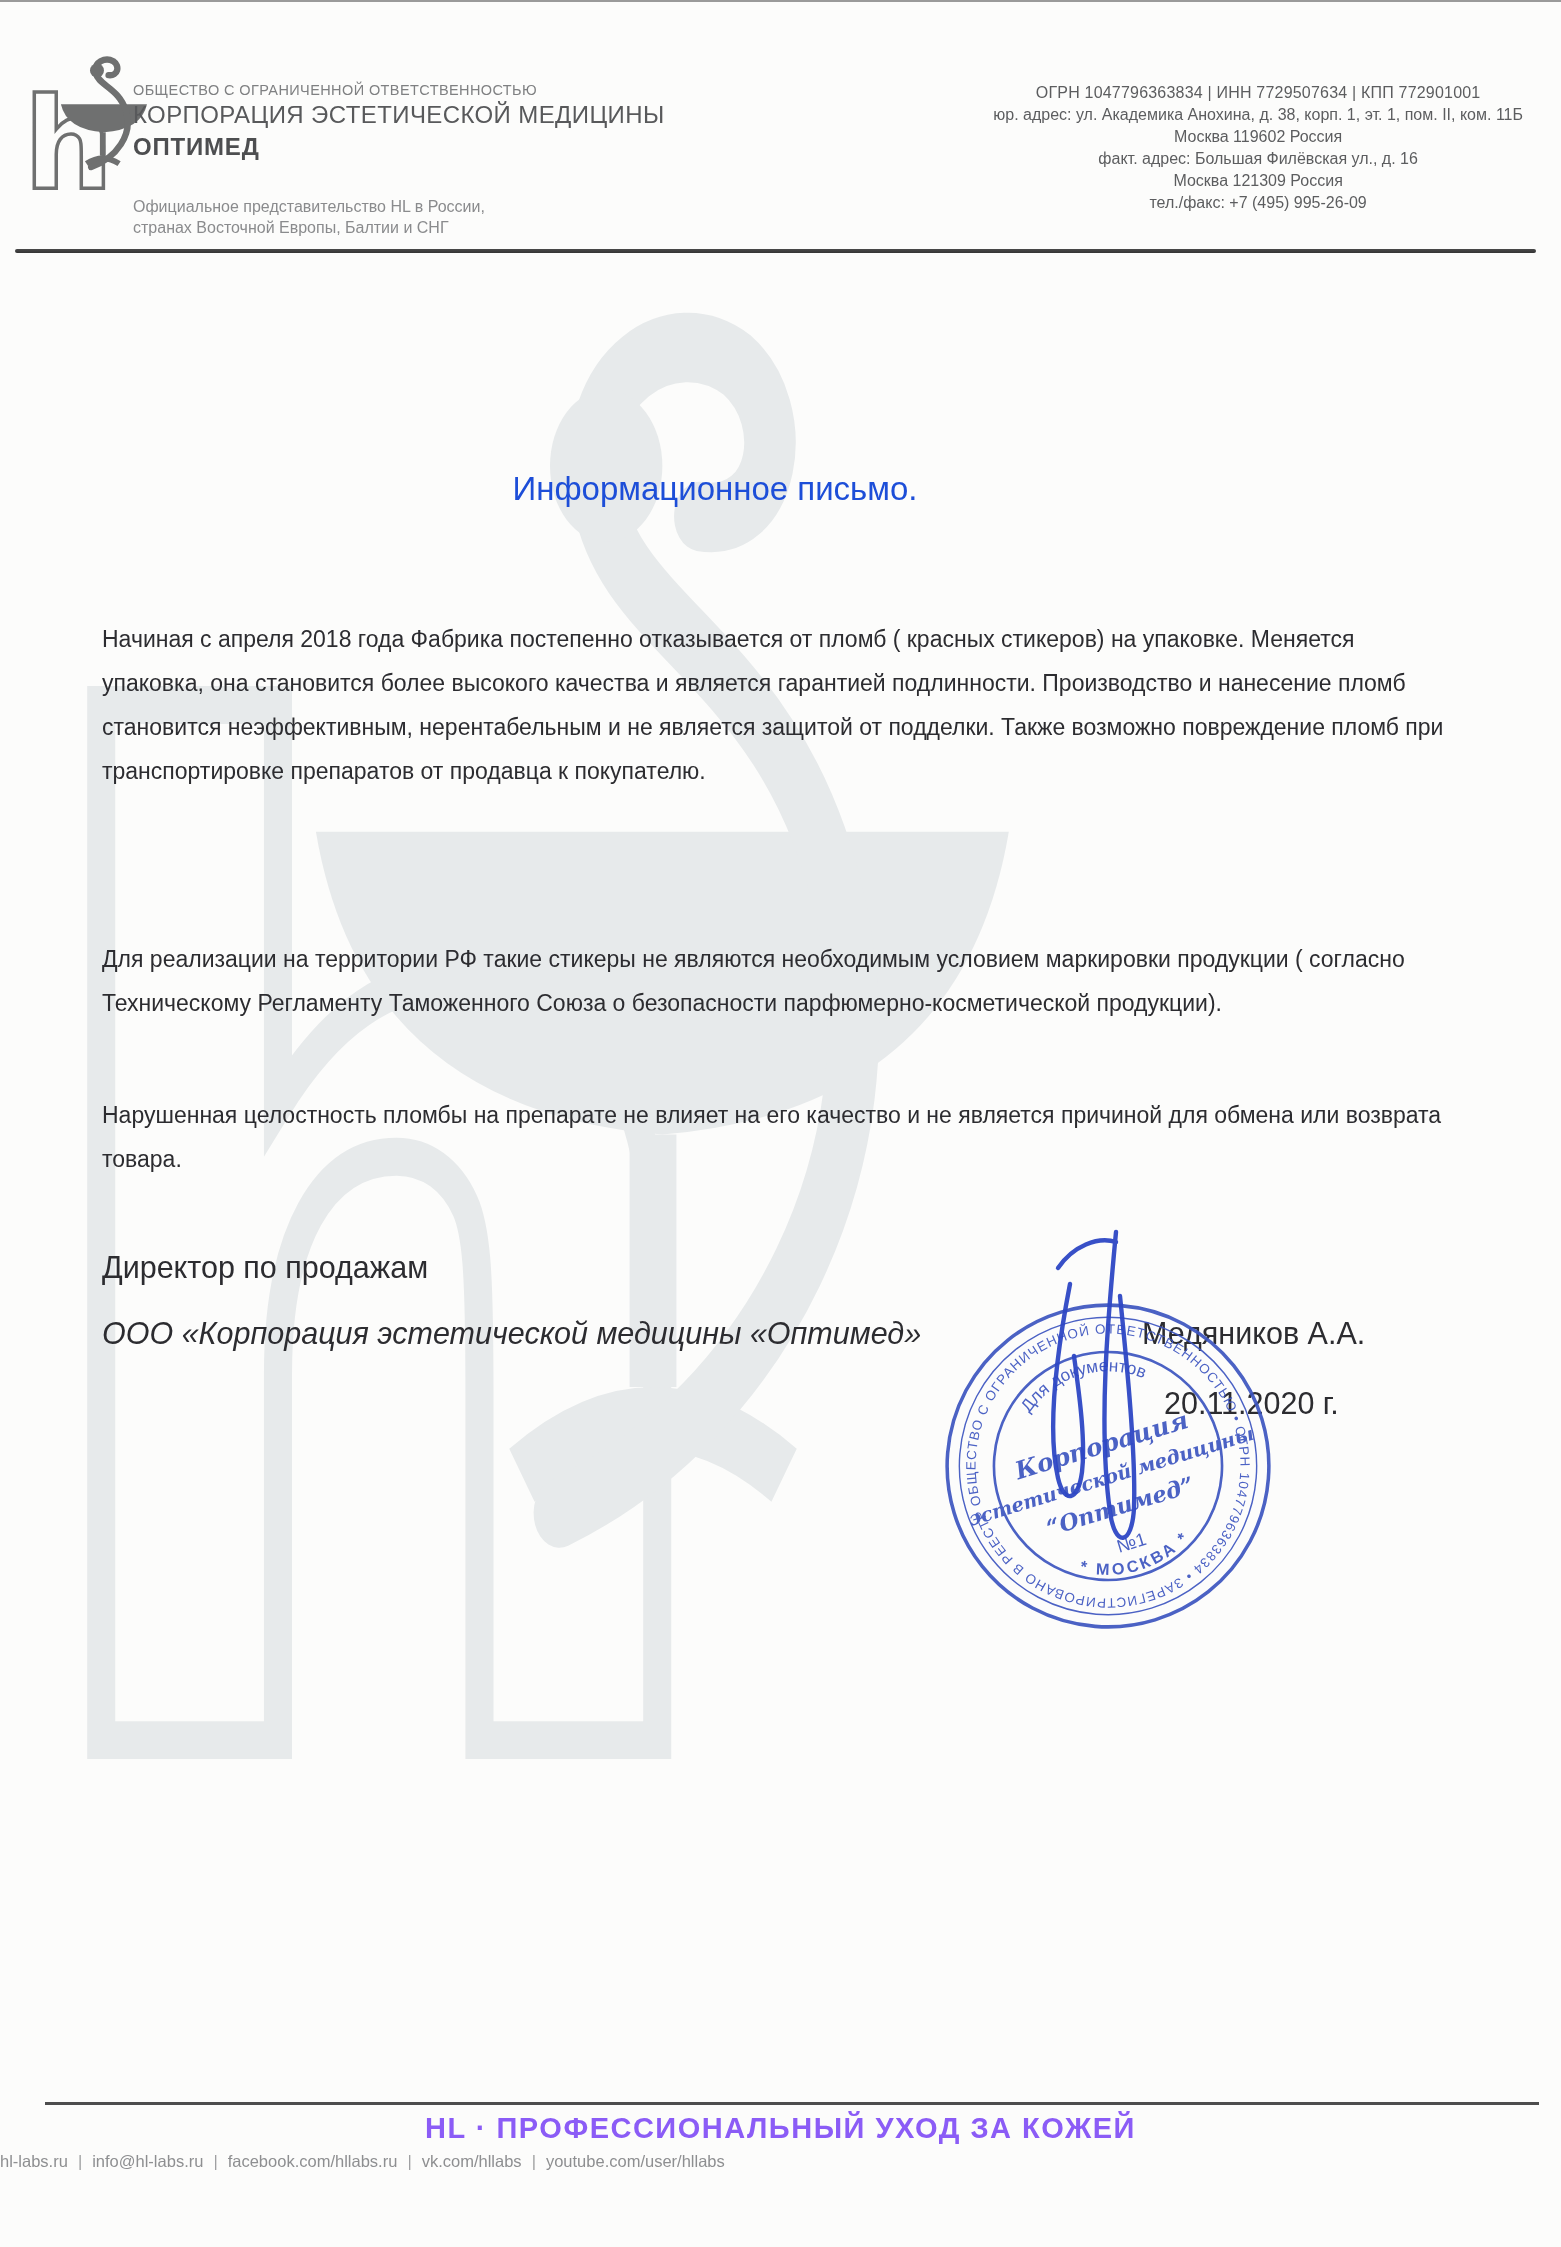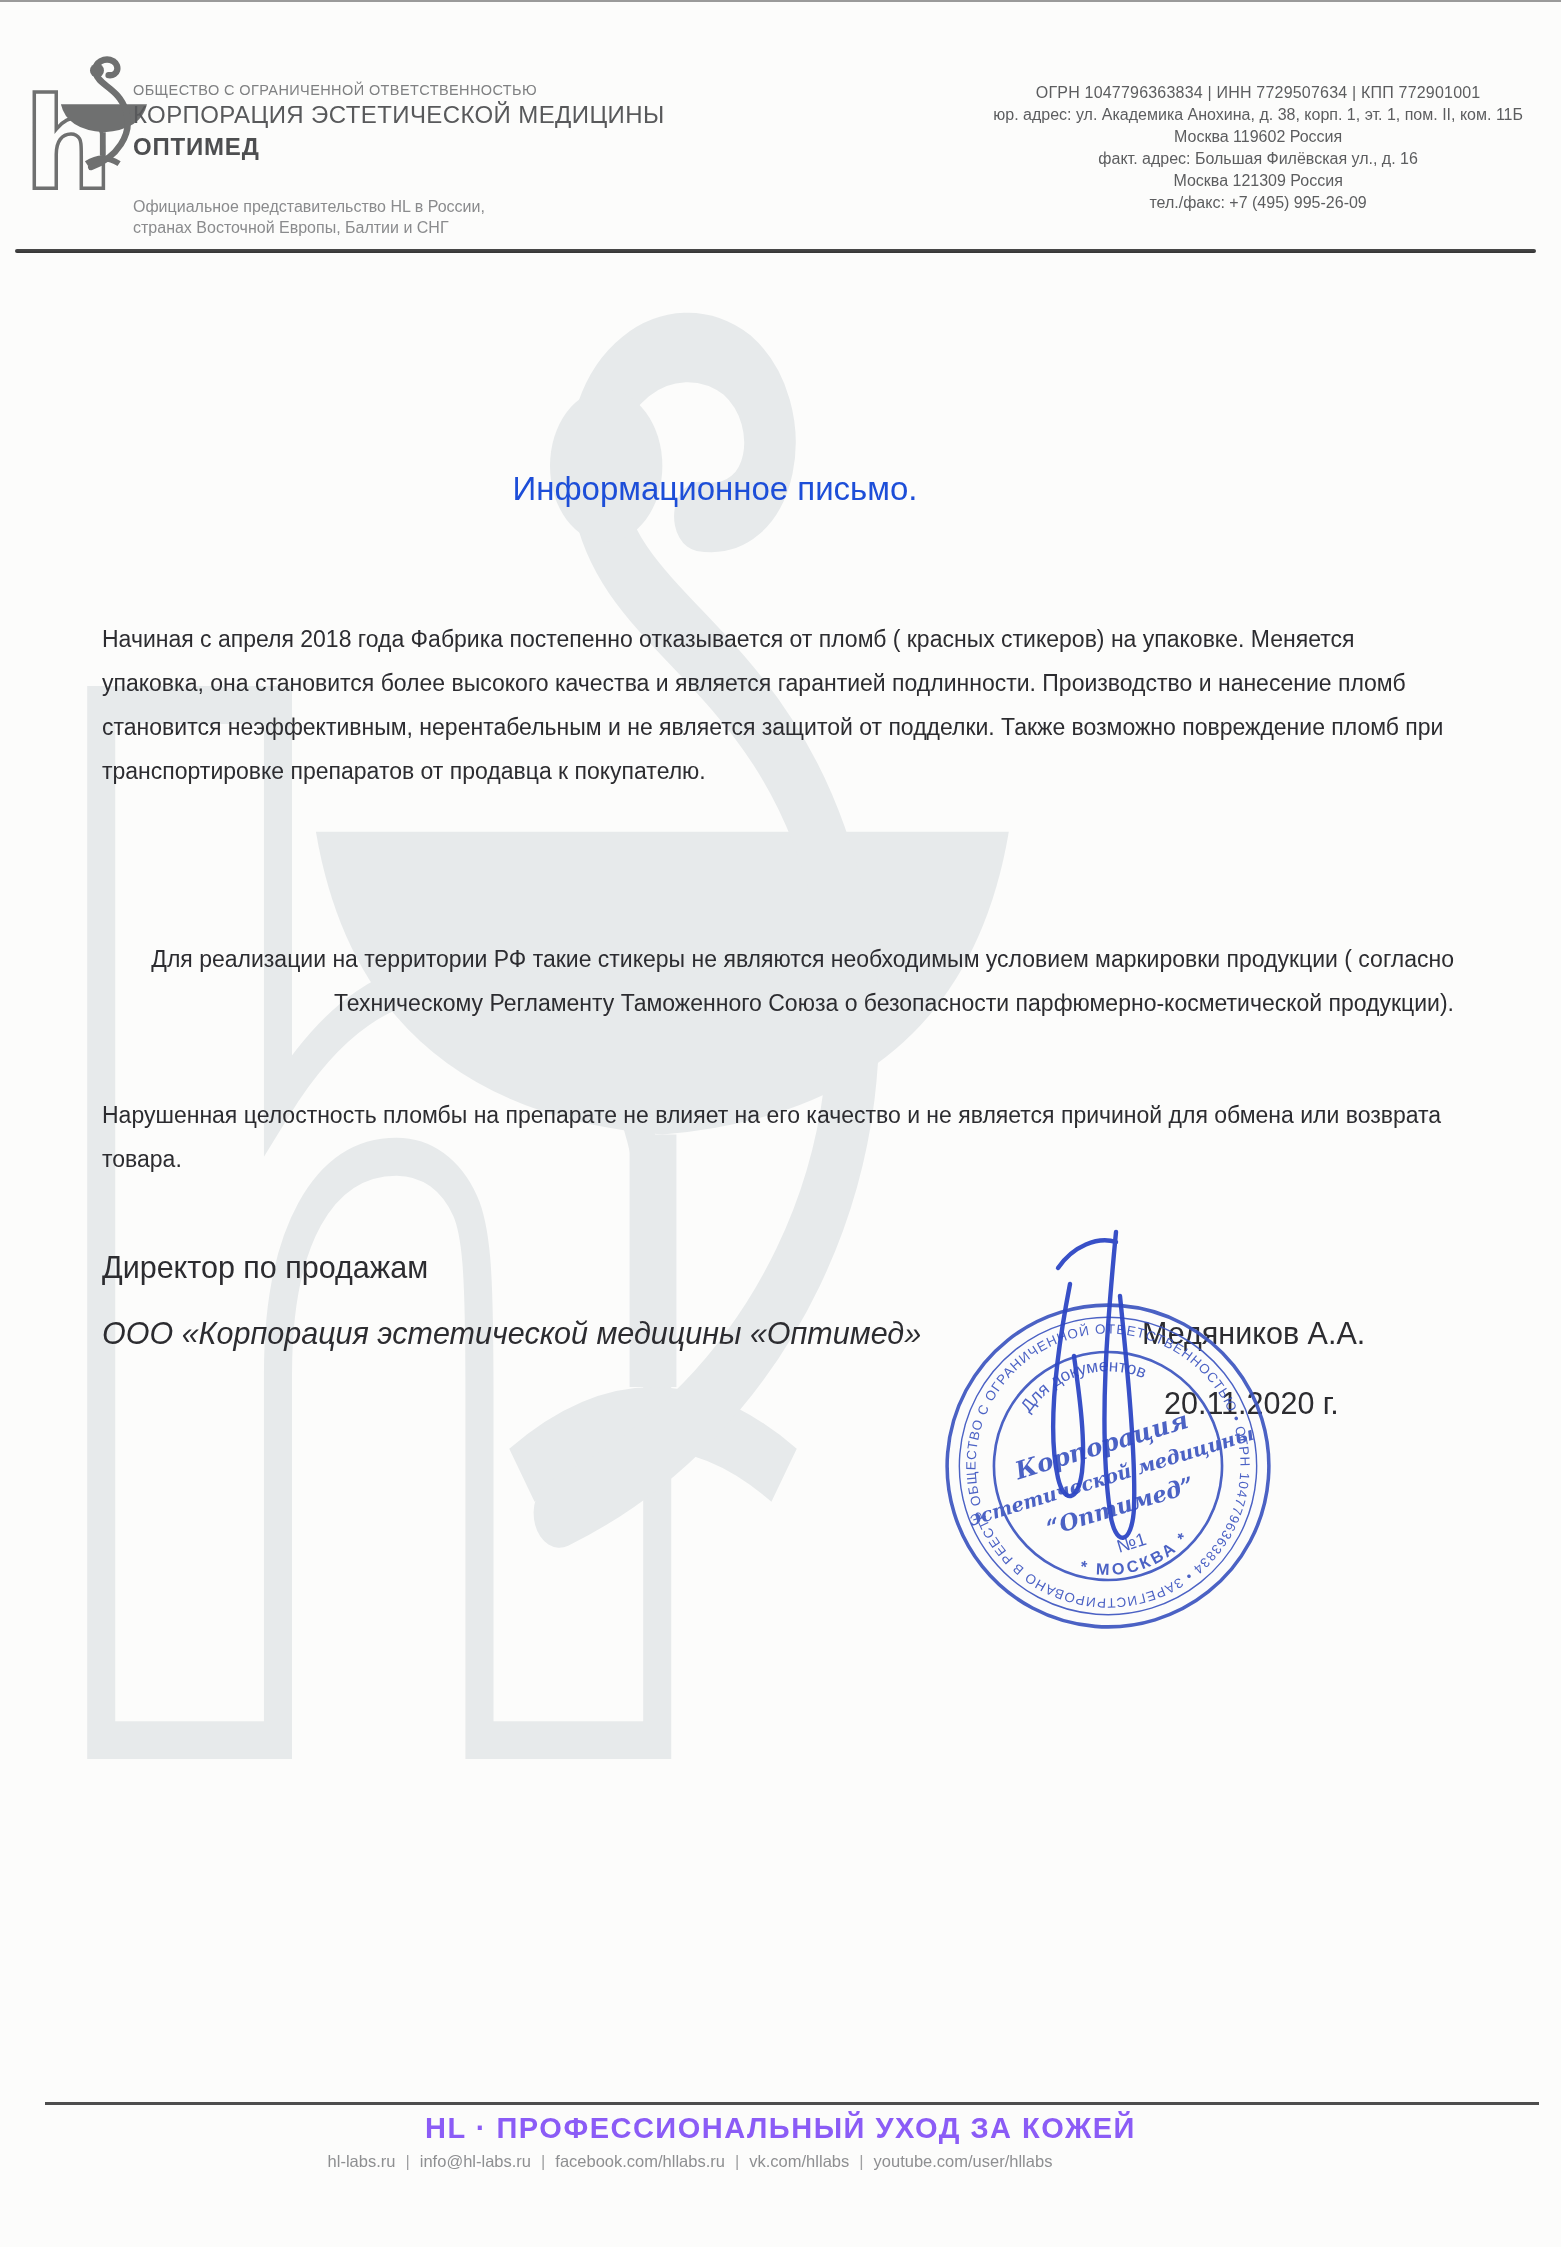--- a/index.html
+++ b/index.html
@@ -21,38 +21,38 @@
   .head-right .reg{letter-spacing:.2px;}
   .rule-top{position:absolute;left:15px;top:247px;width:1521px;height:4px;
     background:linear-gradient(#4a4a4a,#343434);border-radius:2px;}
   
   .watermark{position:absolute;left:35px;top:300px;width:1030px;height:1640px;color:#e7eaeb;pointer-events:none;}
   
   .title{position:absolute;left:0;top:468px;width:1430px;text-align:center;
     font-size:33px;color:#1d4ed8;}
   .para{position:absolute;left:102px;width:1352px;font-size:23px;line-height:44px;color:#2c2c30;}
   .p1{top:592px;}
-  .p2{top:912px;text-align:right;}
+  .p2{top:912px;}
   .p3{top:1068px;}
   .sig-line{position:absolute;left:102px;font-size:30.5px;color:#2c2c30;}
   .sig-director{top:1248px;}
   .sig-company{top:1314px;font-style:italic;}
   .sig-name{position:absolute;left:1142px;top:1314px;font-size:30.5px;color:#2c2c30;}
   .sig-date{position:absolute;left:1164px;top:1384px;font-size:30.5px;color:#2c2c30;}
   
   .stamp{position:absolute;left:940px;top:1296px;width:336px;height:336px;
     transform:rotate(-17deg);opacity:.92;}
   .stamp text{fill:#3d55c0;}
   .autograph{position:absolute;left:1026px;top:1222px;width:120px;height:350px;}
   
   .rule-bottom{position:absolute;left:45px;top:2100px;width:1494px;height:3px;background:#4d4d4d;}
   .foot-tag{position:absolute;left:0;top:2110px;width:1561px;text-align:center;
     font-size:29px;font-weight:bold;color:#8b5cf6;letter-spacing:1.5px;}
-  .foot-links{position:absolute;left:0;top:2150px;width:1320px;text-align:center;
-    font-size:16.5px;color:#8e8f91;padding-left:30px;}
+  .foot-links{position:absolute;left:0;top:2150px;width:1320px;text-align:left;
+    font-size:16.5px;color:#8e8f91;}
   .foot-links .div{margin:0 10px;color:#9fa0a2;}
 </style>
 </head>
 <body>
 
 <div class="page">
 
   <svg width="0" height="0" style="position:absolute">
     <defs>
       <symbol id="hl-logo" viewBox="0 0 110 130" preserveAspectRatio="none">

